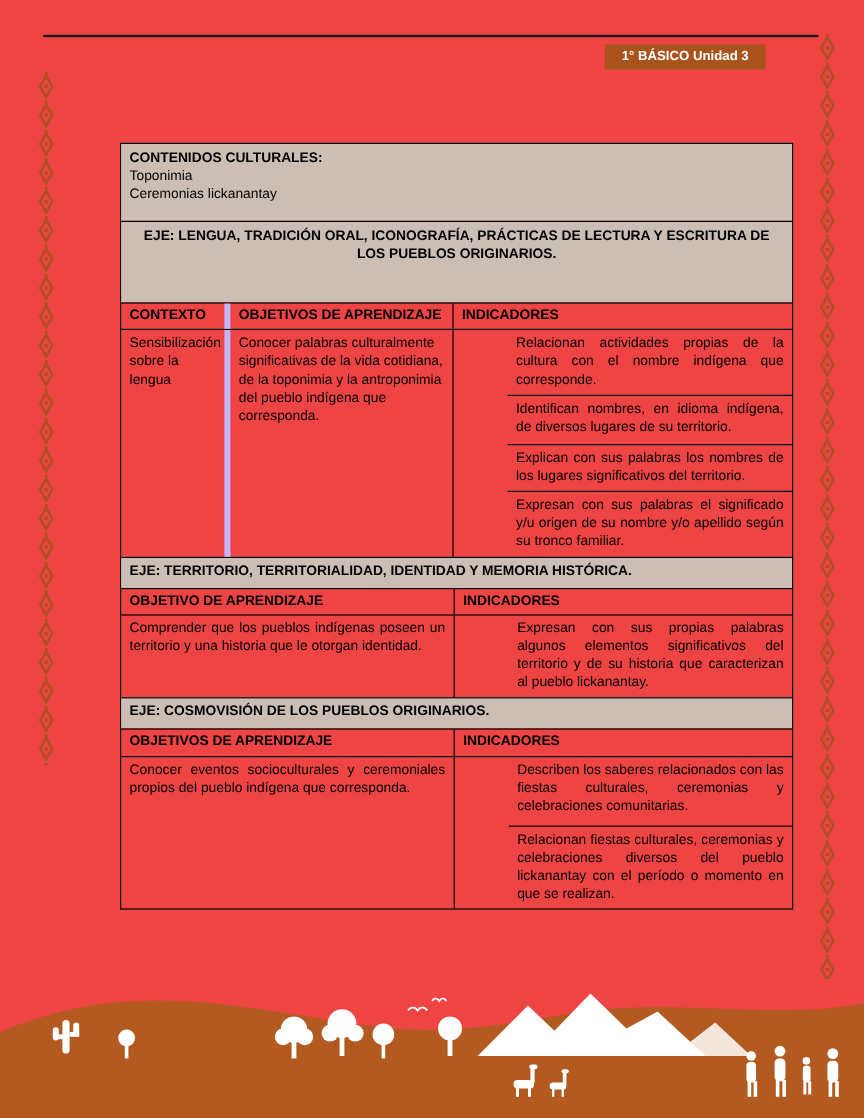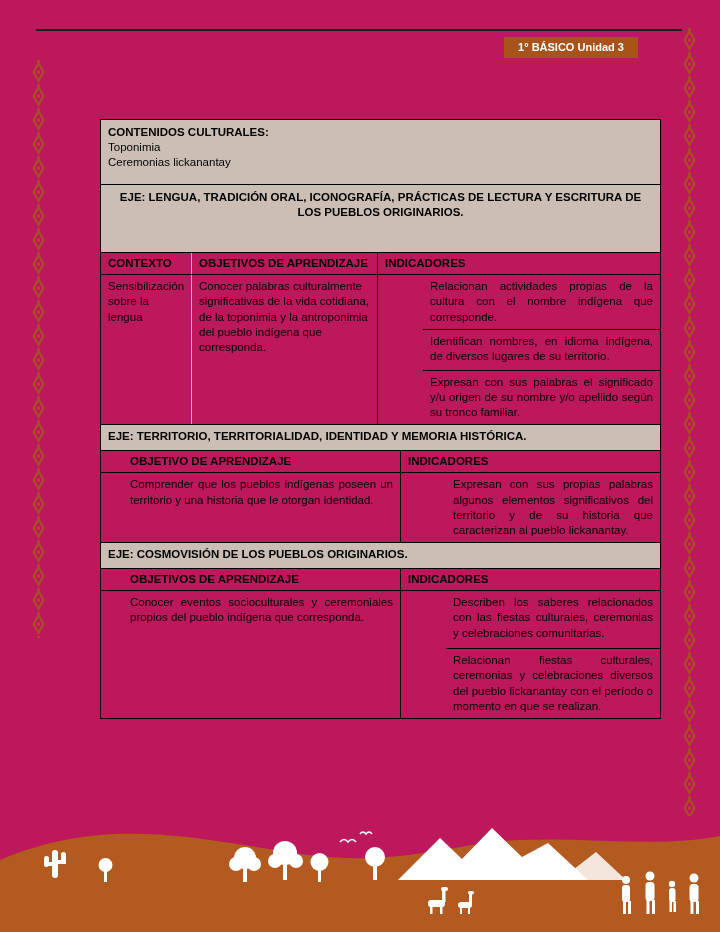--- a/index.html
+++ b/index.html
@@ -1,20 +1,20 @@
 <!DOCTYPE html>
 <html style="--accent-orange: #b25a1f; --badge-orange: #a9531c; --table-header-beige: #cbbfb5; --pattern-rust: #a8501e; --rule-dark: #1b1b1b;"><head>
 <meta charset="utf-8">
 <style>
   * { margin:0; padding:0; box-sizing:border-box; }
   html,body { background:#ffffff; }
   body { font-family:"Liberation Sans", sans-serif; }
   .page {
     position:relative; width:720px; height:932px; margin:0 auto;
-    background:#be185d; overflow:hidden;
+    background:#ef4444; overflow:hidden;
   }
   
   .top-rule { position:absolute; left:36px; top:29px; width:646px; height:2px; background:var(--rule-dark,#1b1b1b); }
   .unit-badge {
     position:absolute; left:504px; top:37px; width:134px; height:21px;
     background:var(--badge-orange,#a9531c); color:#ffffff;
     font-size:11px; font-weight:bold; text-align:center; line-height:21px;
   }
   
   .strip { position:absolute; }
@@ -28,23 +28,23 @@
   .doc-table > * + * { border-top:1px solid #000; }
   .cell { padding:4px 7px; }
   .beige { background:var(--table-header-beige,#cbbfb5); }
   .bold { font-weight:bold; }
   .row-contenidos { min-height:64px; padding:5px 7px; }
   .row-eje1 { min-height:68px; padding:5px 7px;text-align:center; }
   .row-eje { min-height:26px; padding:4px 7px; }
   .hdr-row, .body-row { display:flex; align-items:stretch; }
   .hdr-row { font-weight:bold; }
   .hdr-row .cell { padding:3px 7px; min-height:21px; }
-  .col-contexto { width:91px; border-right:1px solid #c4b5fd; flex:none; }
+  .col-contexto { width:91px; border-right:5px solid #c4b5fd; flex:none; }
   .col-objetivo { width:186px; border-right:1px solid #000; flex:none; }
-  .col-left2 { width:278px; border-right:1px solid #000; flex:none;margin-left:22px; }
+  .col-left2 { width:278px; border-right:1px solid #000; flex:none; }
   .col-ind { flex:1; padding:0; }
   .ind-stack > div { padding:4px 7px;margin-left:45px; }
   .ind-stack > div + div { border-top:1px solid #000; }
   .just { text-align:justify; }
   .mh41 { min-height:41px; } .mh39 { min-height:39px; } .mh38 { min-height:38px; }
   .mh55 { min-height:55px; } .mh43 { min-height:43px; } .mh40 { min-height:40px; }
   .mh57 { min-height:57px; }
   
   .footer-art { position:absolute; left:0; top:812px; width:720px; height:120px; }
 </style>
@@ -93,20 +93,21 @@
       <div class="cell col-objetivo">OBJETIVOS DE APRENDIZAJE</div>
       <div class="cell col-ind" style="padding:3px 7px;">INDICADORES</div>
     </div>
 
     <div class="body-row">
       <div class="cell col-contexto">Sensibilización sobre la lengua</div>
       <div class="cell col-objetivo">Conocer palabras culturalmente significativas de la vida cotidiana, de la toponimia y la antroponimia del pueblo indígena que corresponda.</div>
       <div class="col-ind ind-stack">
         <div class="mh41 just">Relacionan actividades propias de la cultura con el nombre indígena que corresponde.</div>
         <div class="mh41 just">Identifican nombres, en idioma indígena, de diversos lugares de su territorio.</div>
+        <div class="mh39 just">Explican con sus palabras los nombres de los lugares significativos del territorio.</div>
         <div class="mh38 just">Expresan con sus palabras el significado y/u origen de su nombre y/o apellido según su tronco familiar.</div>
       </div>
     </div>
 
     <div class="row-eje beige bold">EJE: TERRITORIO, TERRITORIALIDAD, IDENTIDAD Y MEMORIA HISTÓRICA.</div>
 
     <div class="hdr-row">
       <div class="cell col-left2">OBJETIVO DE APRENDIZAJE</div>
       <div class="cell col-ind" style="padding:3px 7px;">INDICADORES</div>
     </div>

